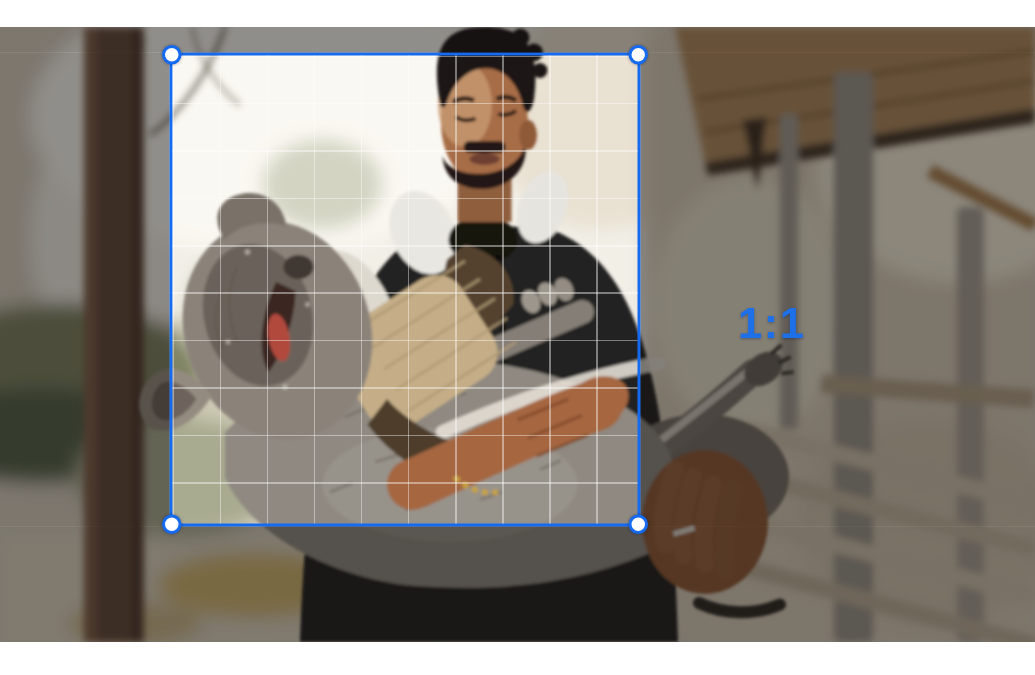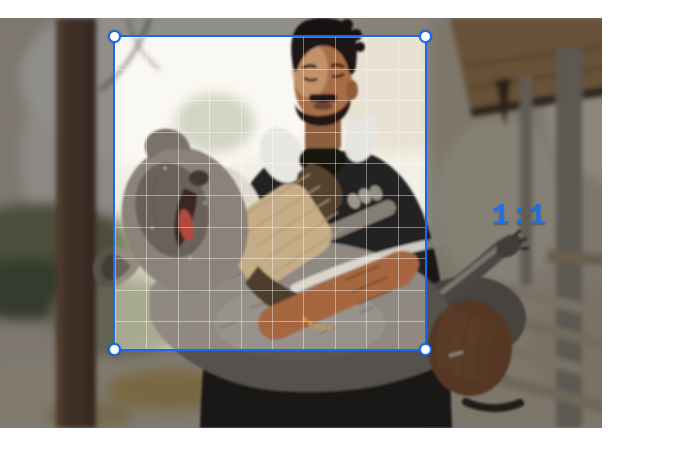--- a/index.html
+++ b/index.html
@@ -1,17 +1,17 @@
 <!DOCTYPE html>
 <html><head>
 <meta charset="utf-8">
 <style>
   html,body{margin:0;padding:0;background:#fff;}
-  #screen{position:relative;width:602px;height:450px;overflow:hidden;background:#fff;
-          font-family:Liberation Mono, monospace;}
+  #screen{position:relative;width:690px;height:450px;overflow:hidden;background:#fff;
+          font-family:Liberation Sans, sans-serif;}
   
   #photo-stage{position:absolute;left:0;top:18px;width:690px;height:410px;overflow:hidden;background:#d7cec0;}
   #photo-stage svg{display:block;}
   
   .dim{position:absolute;background:rgba(15,13,12,0.45);pointer-events:none;}
   #dim-top{left:0;top:18px;width:690px;height:17px;}
   #dim-left{left:0;top:35px;width:113px;height:316px;}
   #dim-right{left:427px;top:35px;width:263px;height:316px;}
   #dim-bottom{left:0;top:351px;width:690px;height:77px;}
   

